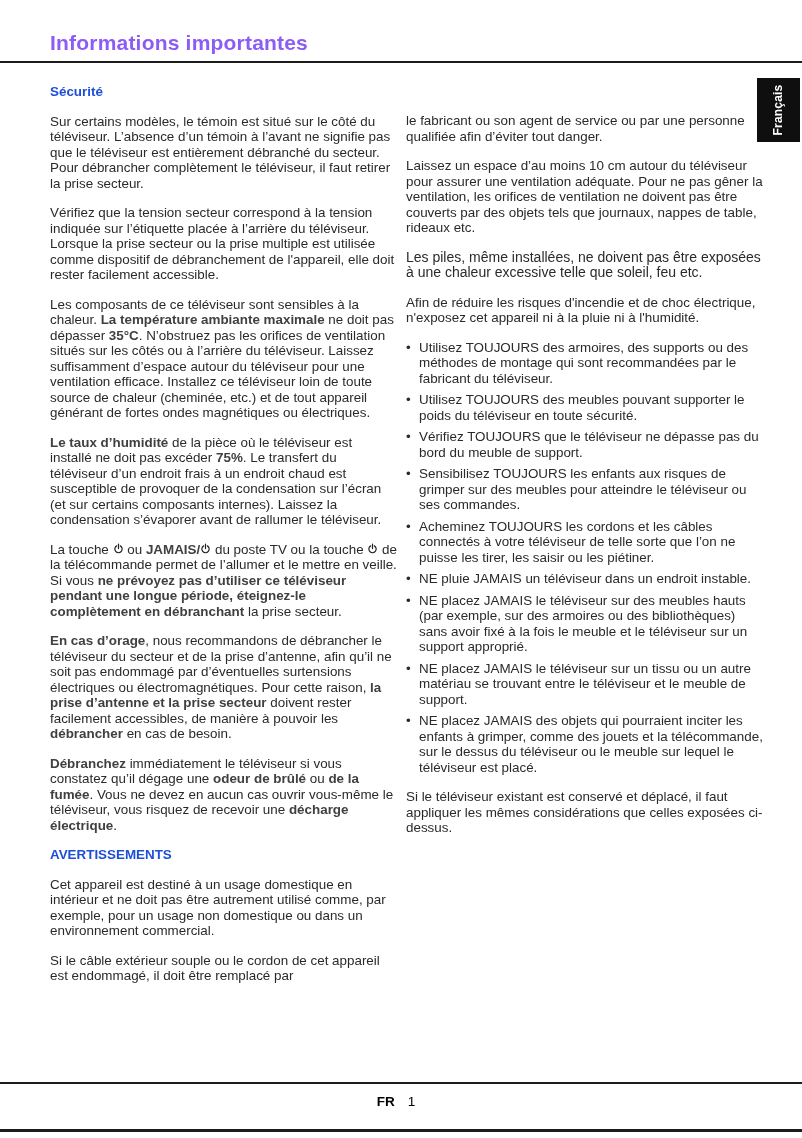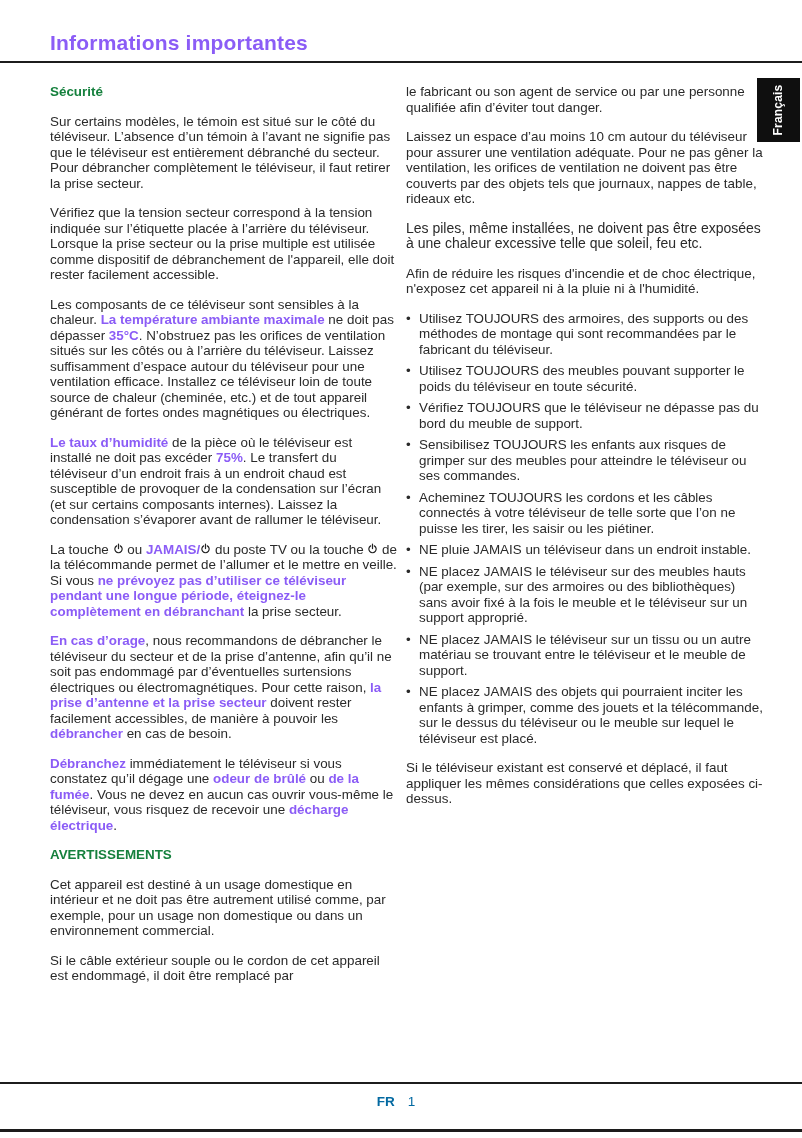--- a/index.html
+++ b/index.html
@@ -20,39 +20,39 @@
     position:absolute;left:757px;top:78px;width:43px;height:64px;
     background:#0f0f0f;display:flex;align-items:center;justify-content:center;
   }
   .lang-tab-text{
     transform:rotate(-90deg);white-space:nowrap;
     color:#ffffff;font-size:12px;font-weight:bold;letter-spacing:0.2px;
   }
 
   .col{position:absolute;top:84px;font-size:13.4px;line-height:15.5px;color:#2a2a2a;}
   .col-left{left:50px;width:347px;}
-  .col-right{left:406px;width:359px;}
+  .col-right{left:406px;width:359px;margin-top:29px;}
 
   .block{margin:0 0 14px 0;}
-  .block.heading{font-weight:bold;color:#15803d;}
+  .block.heading{font-weight:bold;color:#1d4ed8;}
   .block.bullet{display:flex;margin-bottom:6px;}
   .block.bullet.last-bullet{margin-bottom:14px;}
   .bullet-marker{flex:0 0 13px;}
   .bullet-body{flex:1;}
   .block.compact{font-size:14px;}
-  .b{font-weight:bold;color:#8b5cf6;}
+  .b{font-weight:bold;color:#404040;}
 
   .power-icon{display:inline-block;vertical-align:-1px;line-height:0;}
   .power-icon svg{display:inline-block;}
 
   .footer-rule{position:absolute;left:0;top:1082px;width:802px;height:2px;background:#1c1c1c;}
   .footer{
     position:absolute;left:0;top:1094px;width:792px;
     display:flex;justify-content:center;align-items:baseline;gap:13px;
-    font-size:13.5px;color:#0369a1;
+    font-size:13.5px;color:#000000;
   }
   .footer-lang{font-weight:bold;}
   .bottom-rule{position:absolute;left:0;top:1129px;width:802px;height:3px;background:#1c1c1c;}
 </style>
 </head>
 <body>
 
 <div class="page">
 
   <h1 class="title">Informations importantes</h1>

